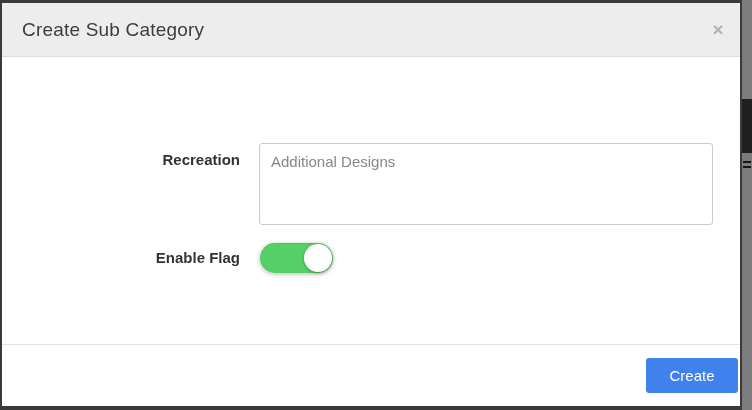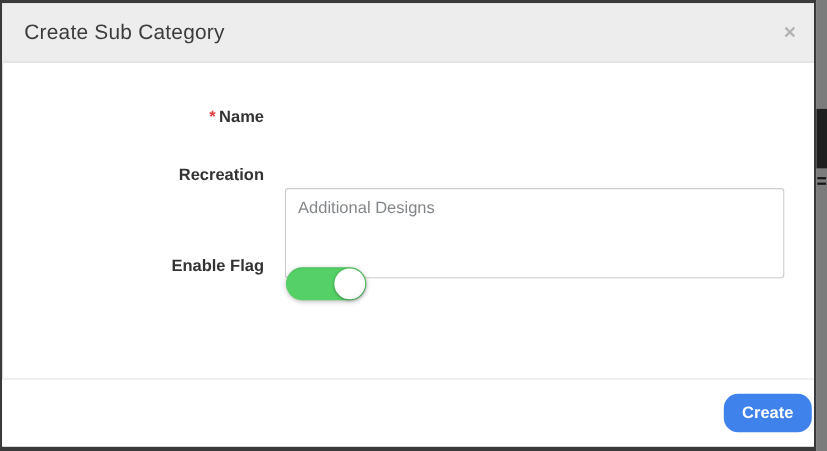--- a/index.html
+++ b/index.html
@@ -34,75 +34,74 @@
     text-align:center; cursor:pointer;
   }
 
   .form-label {
     position:absolute; left:0; width:238px; text-align:right;
     font-weight:bold; font-size:15px; color:#333; white-space:nowrap;
   }
   .req { color:var(--required-red,#e23b3b); font-weight:bold; margin-right:3px; }
   .lbl-name { top:87px; height:33px; line-height:33px; }
   .lbl-desc { top:147px; height:20px; line-height:20px; }
-  .lbl-flag { top:224px; height:30px; line-height:30px; }
+  .lbl-flag { top:240px; height:30px; line-height:30px; }
 
   .input-name {
     position:absolute; left:257px; top:87px; width:347px; height:33px;
     border:1px solid #ccc; border-radius:3px; padding:0 11px;
     font-family:inherit; font-size:15px; color:#636669; outline:none; background:#fff;
   }
   .textarea-desc {
     position:absolute; left:257px; top:140px; width:454px; height:82px;
     border:1px solid #ccc; border-radius:3px; padding:8px 11px;
     font-family:inherit; font-size:15px; color:#84878a; outline:none;
-    resize:none; background:#fff; line-height:1.3;margin-top:28px;
+    resize:none; background:#fff; line-height:1.3;
   }
 
   .toggle {
     position:absolute; left:258px; top:240px; width:73px; height:30px;
     border-radius:15px; background:var(--toggle-green,#55d066);
     box-shadow:0 1px 5px rgba(0,0,0,.28), inset 0 1px 1px rgba(0,0,0,.08);
     cursor:pointer;
   }
   .toggle-knob {
     position:absolute; right:1px; top:1px; width:28px; height:28px; border-radius:50%;
     background:radial-gradient(circle at 38% 35%, #ffffff 55%, #ececec 100%);
     box-shadow:0 1px 3px rgba(0,0,0,.35);
   }
 
   .modal-footer {
     position:absolute; left:0; bottom:0; width:738px; height:62px;
     background:#fff; border-top:1px solid #e5e5e5;
   }
   .btn-create {
-    position:absolute; right:2px; top:13px; width:80px; height:35px;
-    background:var(--button-blue,#4082ec); color:#fff; border:none; border-radius:13px;
-    font-family:inherit; font-weight:bold; font-size:15px; cursor:pointer;
+    position:absolute; right:2px; top:13px; width:92px; height:35px;
+    background:var(--button-blue,#4082ec); color:#fff; border:none; border-radius:3px;
+    font-family:inherit; font-weight:normal; font-size:15px; cursor:pointer;
   }
 </style>
 </head>
 <body>
 
 <div class="screen">
 
   <div class="page-strip">
     <div class="scroll-thumb"></div>
     <div class="strip-dash d1"></div>
     <div class="strip-dash d2"></div>
   </div>
 
   <div class="modal">
 
     <div class="modal-header">
       <div class="modal-title">Create Sub Category</div>
       <div class="close-btn">×</div>
     </div>
 
-    <div class="form-label lbl-name"><span class="req">*</span><span>Name</span></div>
 
     <div class="form-label lbl-desc">Recreation</div>
     <textarea class="textarea-desc" style="">Additional Designs</textarea>
 
     <div class="form-label lbl-flag">Enable Flag</div>
     <div class="toggle">
       <div class="toggle-knob"></div>
     </div>
 
     <div class="modal-footer">

